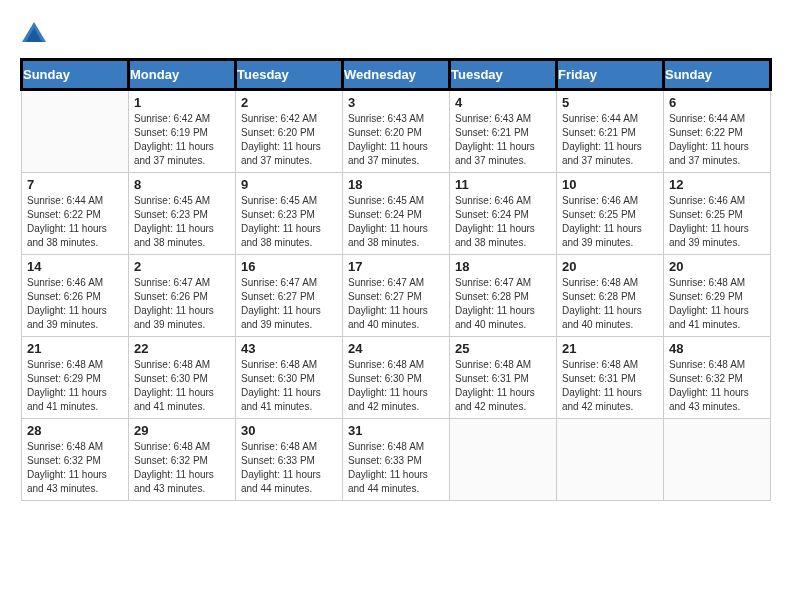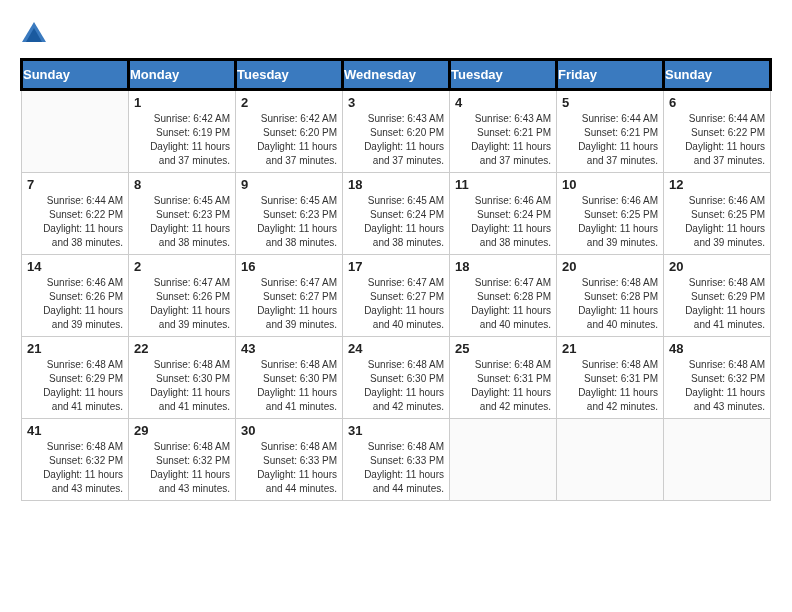--- a/index.html
+++ b/index.html
@@ -78,21 +78,20 @@
     .day-number {
       font-size: 13px;
       font-weight: bold;
       color: #222;
       margin-bottom: 2px;
     }
     .day-info {
       font-size: 10px;
       line-height: 1.4;
       color: #333;
-      text-align: right;
     }
     .empty-cell {
       background: #fafafa;
     }
   </style>
 </head>
 <body>
 
 <div class="header">
   <div class="logo">
@@ -317,21 +316,21 @@
         <td>
           <div class="day-number">48</div>
           <div class="day-info" style="white-space: pre-line;">Sunrise: 6:48 AM
 Sunset: 6:32 PM
 Daylight: 11 hours
 and 43 minutes.</div>
         </td>
       </tr>
       <tr>
         <td>
-          <div class="day-number">41</div>
+          <div class="day-number">28</div>
           <div class="day-info" style="white-space: pre-line;">Sunrise: 6:48 AM
 Sunset: 6:32 PM
 Daylight: 11 hours
 and 43 minutes.</div>
         </td>
         <td>
           <div class="day-number">29</div>
           <div class="day-info" style="white-space: pre-line;">Sunrise: 6:48 AM
 Sunset: 6:32 PM
 Daylight: 11 hours

